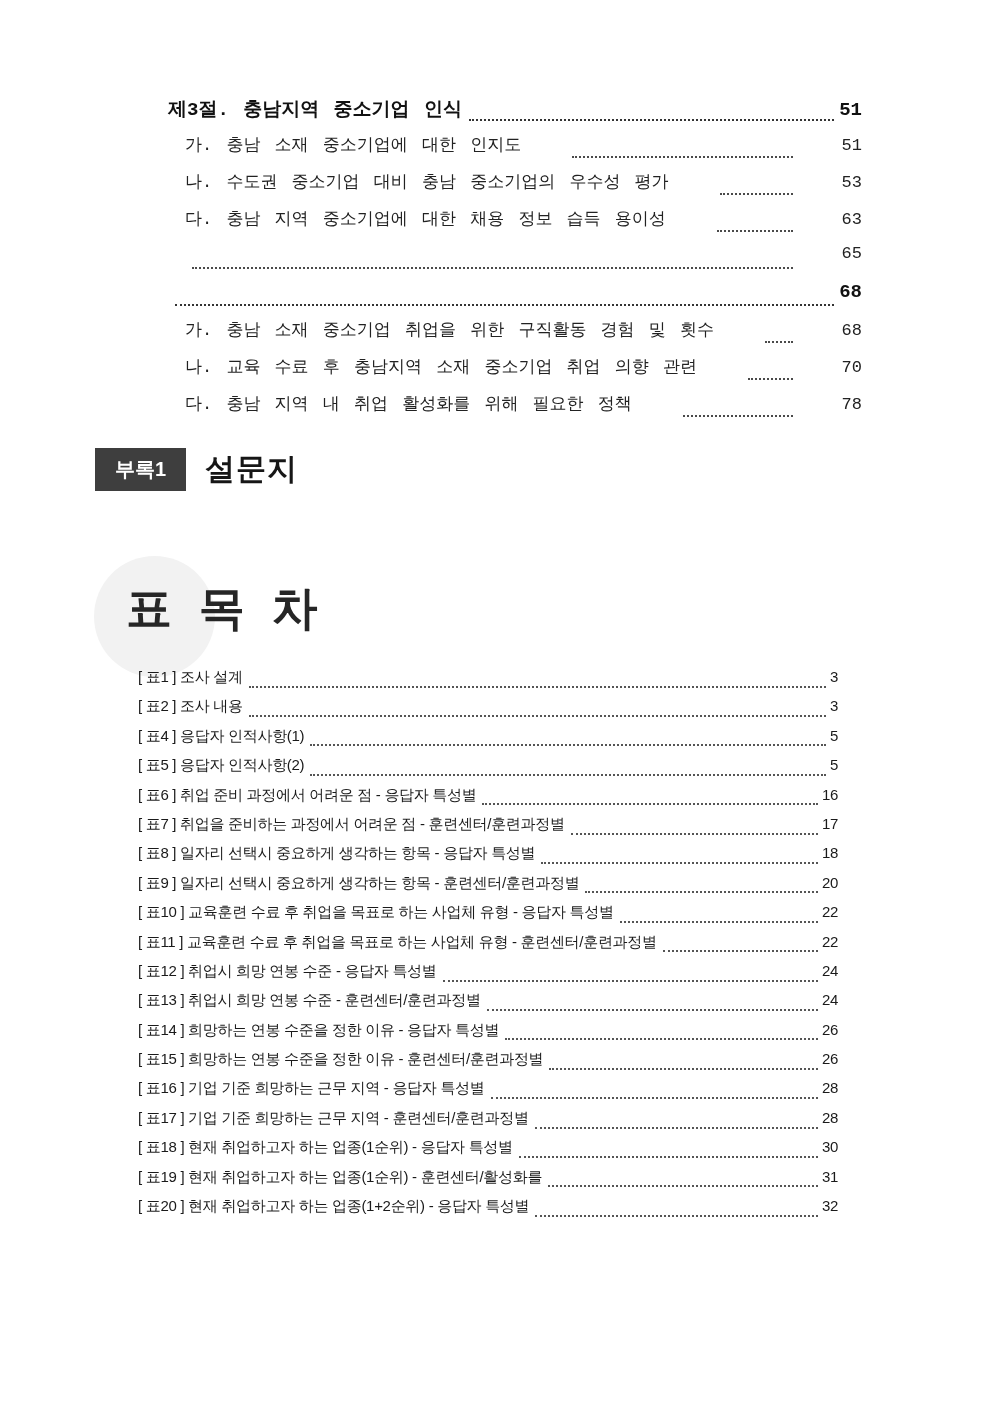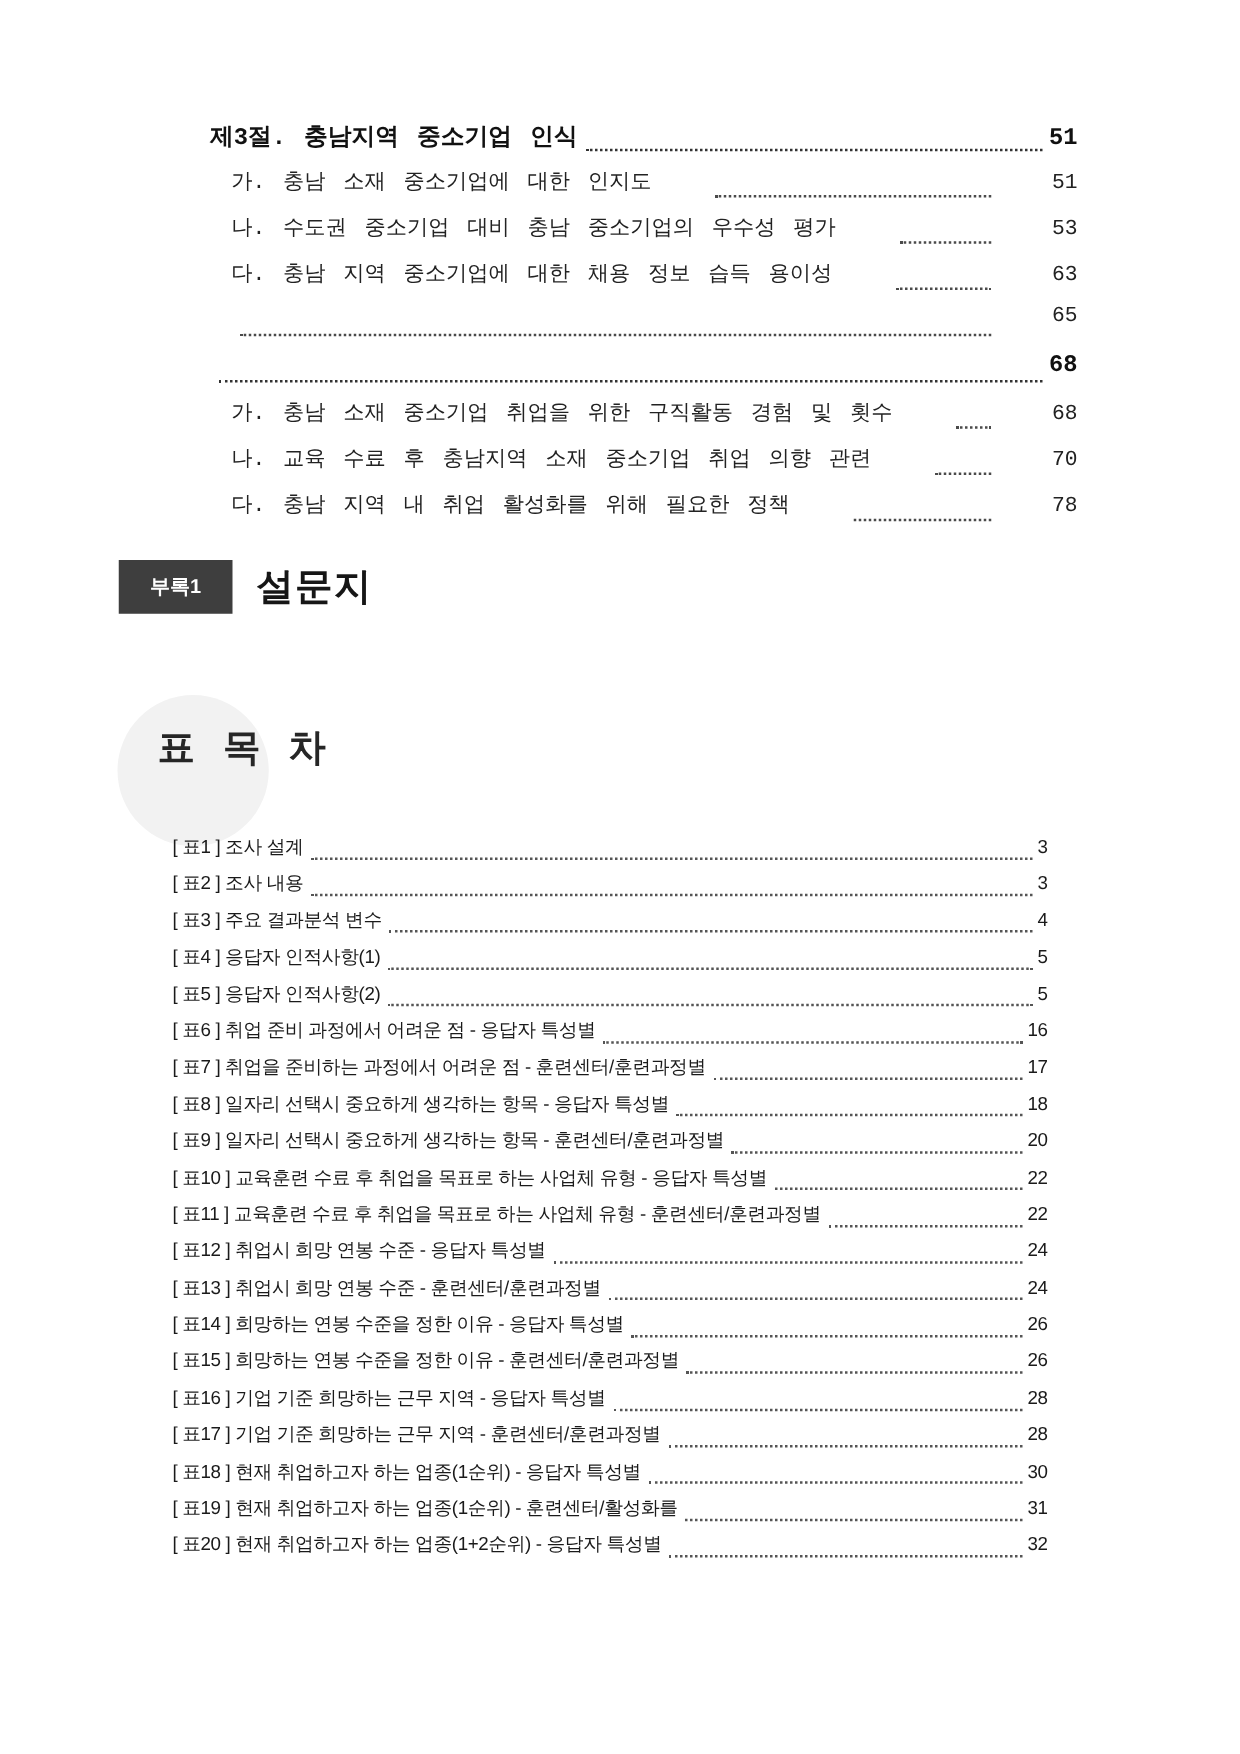--- a/index.html
+++ b/index.html
@@ -26,34 +26,34 @@
   }
   .toc-row.section .leader{border-bottom-color:#333;}
   .pg{white-space:nowrap;}
   .toc-row.section .pg{font-size:19px;font-weight:700;}
   .toc-row.sub .pg{font-size:17px;font-weight:400;}
 
   
   .appendix{position:absolute;left:95px;top:448px;display:flex;align-items:center;gap:19px;}
   .badge{
     width:91px;height:43px;background:#3e3e3e;color:#ffffff;
-    font-size:16px;font-weight:700;
+    font-size:20px;font-weight:700;
     display:flex;align-items:center;justify-content:center;
   }
   .appendix-title{font-size:30px;font-weight:700;color:#161616;letter-spacing:1px;}
 
   
   .lot-circle{
     position:absolute;left:94px;top:556px;
     width:121px;height:121px;border-radius:50%;
     background:#f2f2f2;
   }
   .lot-title{
     position:absolute;left:126px;top:578px;margin:0;
-    font-size:30px;font-weight:800;letter-spacing:7px;
+    font-size:46px;font-weight:800;letter-spacing:7px;
     color:#262626;
   }
 
   
   .lot-list{position:absolute;left:138px;top:668px;width:700px;}
   .lot-row{
     display:flex;align-items:baseline;height:29.4px;
     font-size:15px;color:#1a1a1a;letter-spacing:-0.3px;
   }
   .lot-row .leader{border-bottom-width:2px;border-bottom-color:#555;margin:8px 4px 0 6px;}
@@ -141,25 +141,20 @@
         <span class="leader"></span>
         <span class="pg">3</span>
       </div>
 
       <div class="lot-row">
         <span class="lbl">[ 표2 ] 조사 내용</span>
         <span class="leader"></span>
         <span class="pg">3</span>
       </div>
 
-      <div class="lot-row">
-        <span class="lbl">[ 표3 ] 주요 결과분석 변수</span>
-        <span class="leader"></span>
-        <span class="pg">4</span>
-      </div>
 
       <div class="lot-row">
         <span class="lbl">[ 표4 ] 응답자 인적사항(1)</span>
         <span class="leader"></span>
         <span class="pg">5</span>
       </div>
 
       <div class="lot-row">
         <span class="lbl">[ 표5 ] 응답자 인적사항(2)</span>
         <span class="leader"></span>

